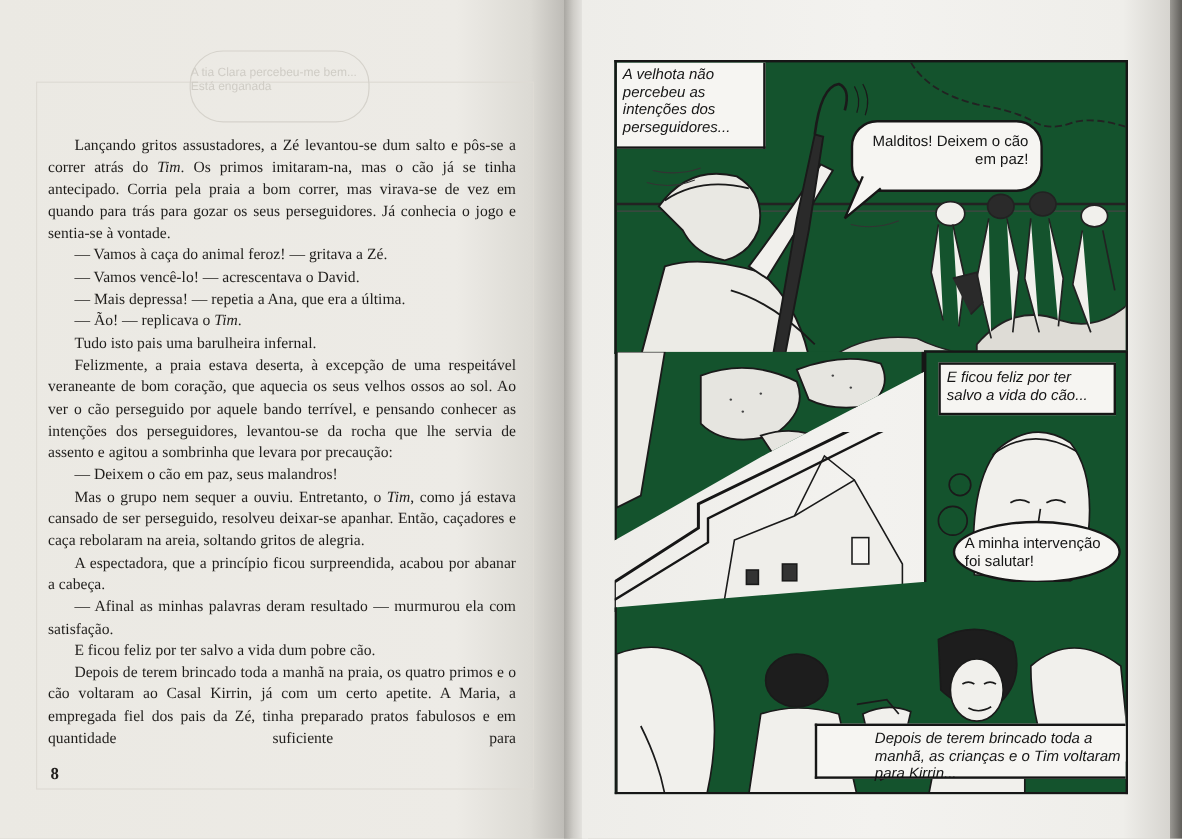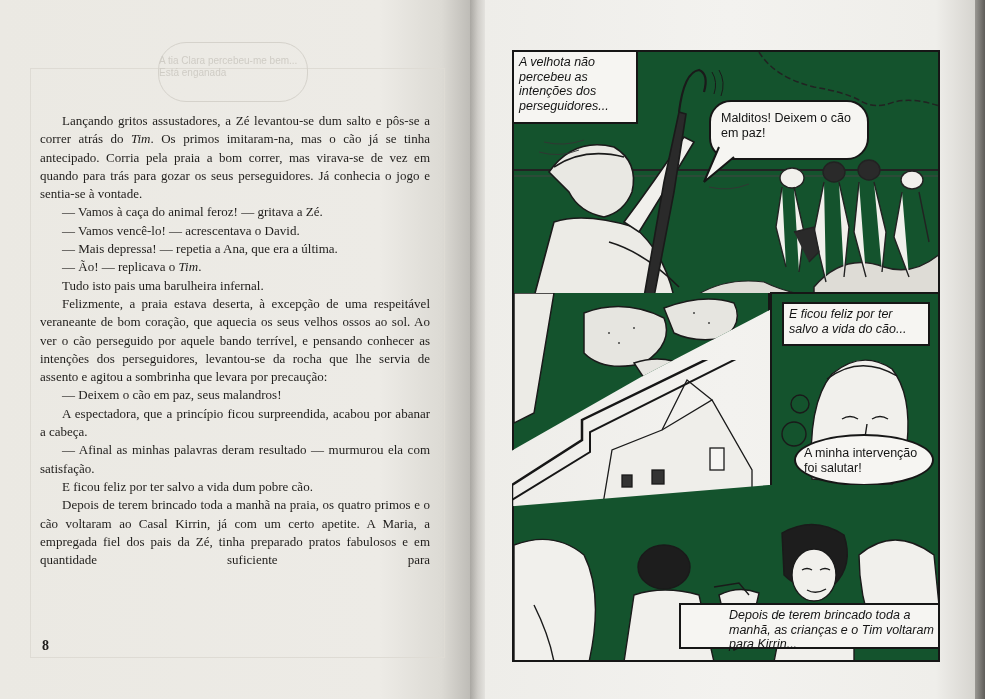--- a/index.html
+++ b/index.html
@@ -82,20 +82,21 @@
 
     <div class="text-block" id="text-block">
         <p class="indent">Lançando gritos assustadores, a Zé levantou-se dum salto e pôs-se a correr atrás do <em>Tim</em>. Os primos imitaram-na, mas o cão já se tinha antecipado. Corria pela praia a bom correr, mas virava-se de vez em quando para trás para gozar os seus perseguidores. Já conhecia o jogo e sentia-se à vontade.</p>
         <p class="indent">— Vamos à caça do animal feroz! — gritava a Zé.</p>
         <p class="indent">— Vamos vencê-lo! — acrescentava o David.</p>
         <p class="indent">— Mais depressa! — repetia a Ana, que era a última.</p>
         <p class="indent">— Ão! — replicava o <em>Tim</em>.</p>
         <p class="indent">Tudo isto pais uma barulheira infernal.</p>
         <p class="indent">Felizmente, a praia estava deserta, à excepção de uma respeitável veraneante de bom coração, que aquecia os seus velhos ossos ao sol. Ao ver o cão perseguido por aquele bando terrível, e pensando conhecer as intenções dos perseguidores, levantou-se da rocha que lhe servia de assento e agitou a sombrinha que levara por precaução:</p>
         <p class="indent">— Deixem o cão em paz, seus malandros!</p>
+        <p class="indent">Mas o grupo nem sequer a ouviu. Entretanto, o <em>Tim</em>, como já estava cansado de ser perseguido, resolveu deixar-se apanhar. Então, caçadores e caça rebolaram na areia, soltando gritos de alegria.</p>
         <p class="indent">A espectadora, que a princípio ficou surpreendida, acabou por abanar a cabeça.</p>
         <p class="indent">— Afinal as minhas palavras deram resultado — murmurou ela com satisfação.</p>
         <p class="indent">E ficou feliz por ter salvo a vida dum pobre cão.</p>
         <p class="indent last">Depois de terem brincado toda a manhã na praia, os quatro primos e o cão voltaram ao Casal Kirrin, já com um certo apetite. A Maria, a empregada fiel dos pais da Zé, tinha preparado pratos fabulosos e em quantidade suficiente para</p>
       </div>
 
     <div class="page-number">8</div>
   </div>
 
   <div class="gutter"></div>
@@ -140,21 +141,21 @@
           <path d="M198 20 Q204 30 200 42 M205 18 Q212 30 207 44" fill="none" stroke-width="1"></path>
         </g>
 
         <g stroke="#333" stroke-width="0.9" fill="none">
           <path d="M30 90 Q50 95 70 88"></path>
           <path d="M25 100 Q45 106 65 98"></path>
           <path d="M195 135 Q215 140 235 132"></path>
         </g>
       </svg>
       <div class="caption" style="left:0; top:0; width:124px; height:72px; border-top:none; border-left:none;">A velhota não percebeu as intenções dos perseguidores...</div>
-      <div class="bubble" style="left:195px; top:48px; width:160px; height:60px; border-radius:22px; padding:9px 10px; text-align:left;">Malditos! Deixem o cão em paz!</div>
+      <div class="bubble" style="left:195px; top:48px; width:160px; height:60px; border-radius:22px; padding:9px 10px; text-align:right;">Malditos! Deixem o cão em paz!</div>
       <svg width="428" height="245" style="pointer-events:none;">
         <path d="M205 95 L190 130 L220 105" fill="#f6f5f2" stroke="#161616" stroke-width="2"></path>
       </svg>
     </div>
 
     <div class="panel" style="left:0; top:243px; width:258px; height:210px; border-top:none; clip-path: polygon(0 0, 100% 0, 100% 8%, 50% 40%, 0 75%);">
       <svg width="258" height="210">
         <g stroke="#1a1a1a" stroke-width="1.5" fill="#e6e5e0">
           <path d="M0 0 L40 0 Q30 60 20 120 L0 130 Z" fill="#ecebe6"></path>
           <path d="M70 20 Q110 5 150 25 Q160 50 130 70 Q90 80 70 60 Z"></path>

